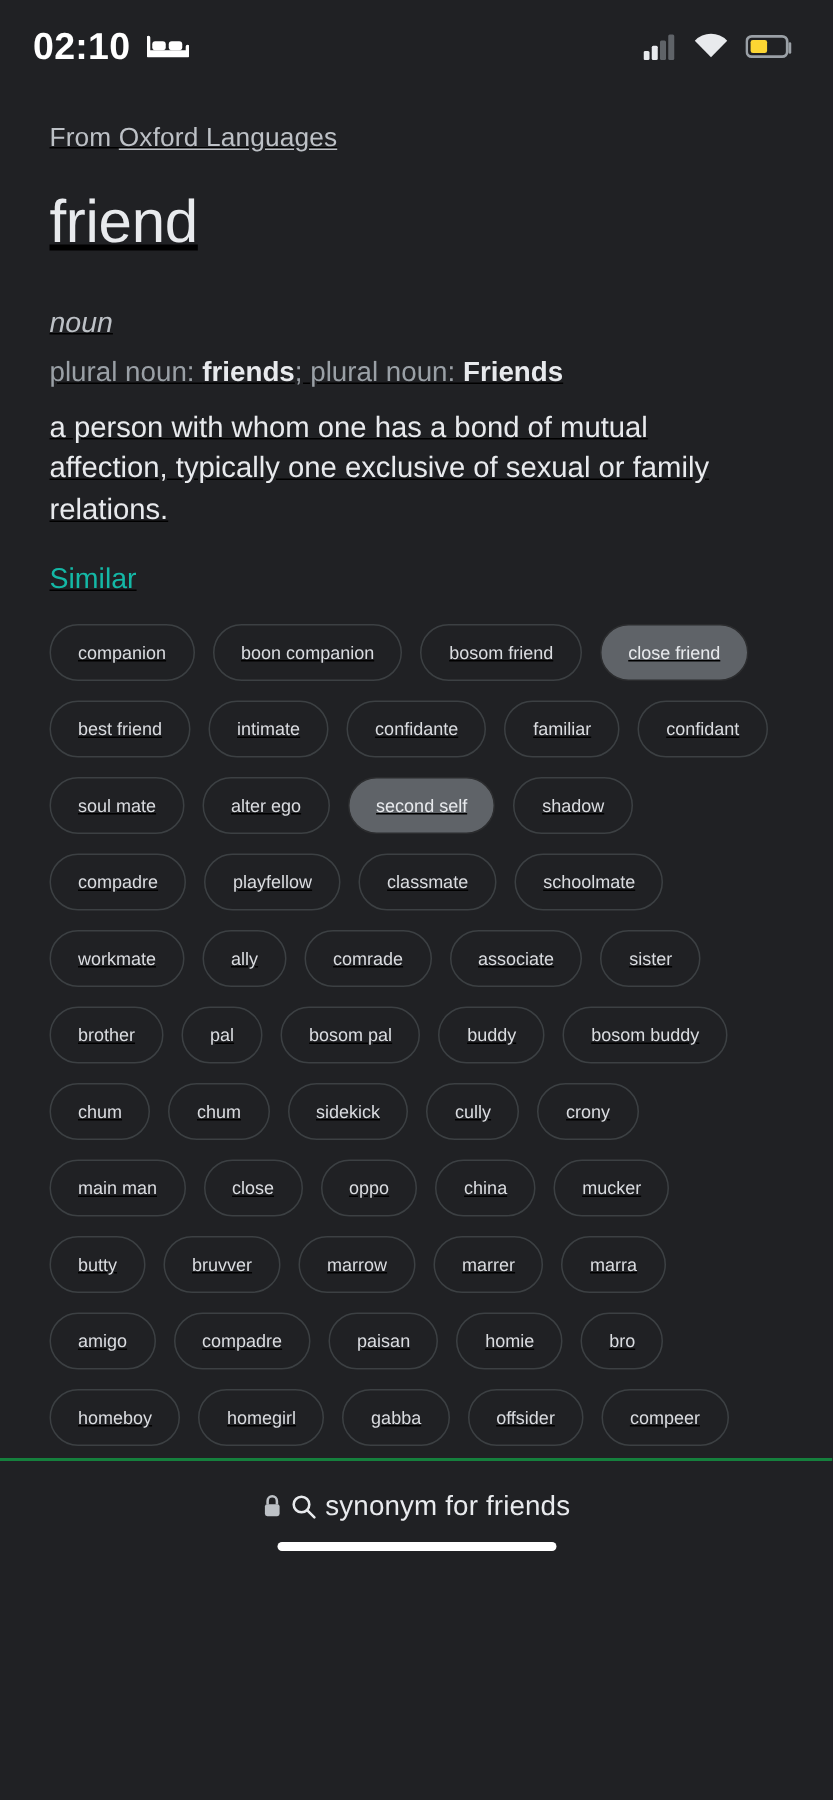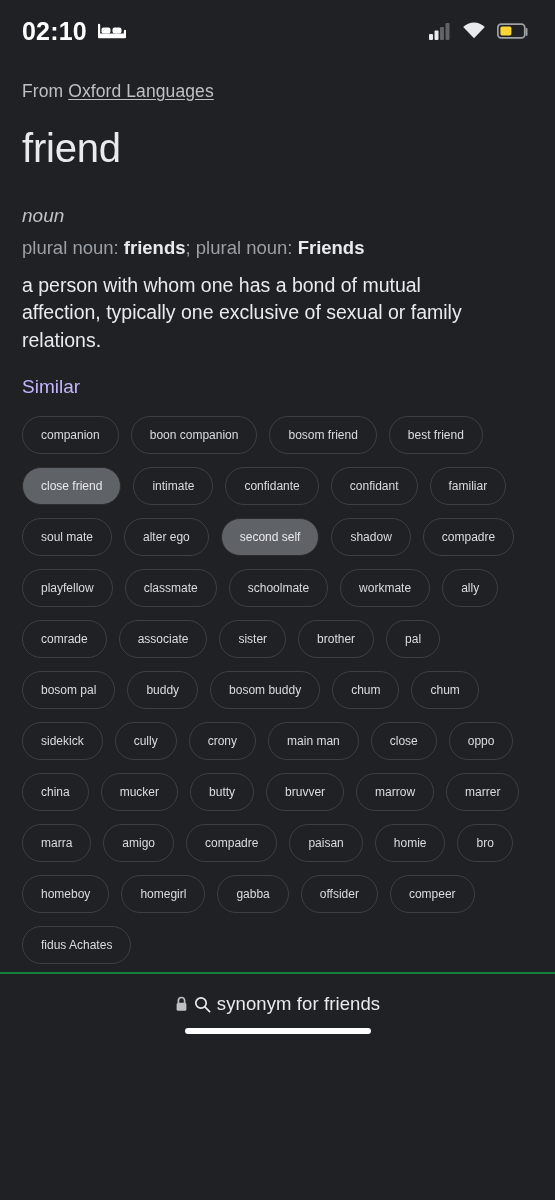--- a/index.html
+++ b/index.html
@@ -21,21 +21,21 @@
   .sb-left { display:flex; align-items:center; gap:11px; }
   .sb-clock { color:#ffffff; font-size:25px; font-weight:bold; letter-spacing:0.2px; }
   .sb-right { display:flex; align-items:center; gap:11px; }
 
   .bed-icon { display:block; }
   .signal-icon { display:block; }
   .wifi-icon { display:block; }
   .battery-icon { display:block; }
 
   
-  .content { flex:1 1 auto; padding:0 22px; overflow:hidden; }
+  .content { flex:1 1 auto; padding:0 33px; overflow:hidden;text-decoration:underline; }
 
   .source-line {
     font-size:17.5px; color:#bdc1c6; margin-top:19px; letter-spacing:0.1px;
   }
   .source-link { color:#bdc1c6; text-decoration:underline; text-underline-offset:2px; }
 
   .headword {
     font-size:40px; color:#e8eaed; font-weight:normal;
     margin-top:23px; letter-spacing:-0.2px; line-height:1.15;
   }
@@ -48,21 +48,21 @@
     font-size:18.5px; color:#9aa0a6; margin-top:6px; line-height:1.4;
   }
   .plural-line b { color:#e8eaed; font-weight:bold; }
 
   .definition {
     font-size:19.5px; color:#e8eaed; margin-top:11px;
     line-height:1.42; max-width:450px;
   }
 
   .similar-label {
-    font-size:19px; color:#c4b5fd; margin-top:20px; line-height:1.3;
+    font-size:19px; color:#14b8a6; margin-top:20px; line-height:1.3;
   }
 
   
   .chips {
     display:flex; flex-wrap:wrap; gap:13px 12px;
     margin-top:17px;
   }
   .chip {
     height:38px;
     display:inline-flex; align-items:center; justify-content:center;
@@ -153,26 +153,26 @@
     <div class="plural-line"><span>plural noun: </span><b>friends</b><span>; </span><span>plural noun: </span><b>Friends</b></div>
 
     <div class="definition">a person with whom one has a bond of mutual affection, typically one exclusive of sexual or family relations.</div>
 
     <div class="similar-label">Similar</div>
 
     <div class="chips" id="chips">
         <span class="chip">companion</span>
         <span class="chip">boon companion</span>
         <span class="chip">bosom friend</span>
+        <span class="chip selected">close friend</span>
         <span class="chip">best friend</span>
-        <span class="chip selected">close friend</span>
         <span class="chip">intimate</span>
         <span class="chip">confidante</span>
+        <span class="chip">familiar</span>
         <span class="chip">confidant</span>
-        <span class="chip">familiar</span>
         <span class="chip">soul mate</span>
         <span class="chip">alter ego</span>
         <span class="chip selected">second self</span>
         <span class="chip">shadow</span>
         <span class="chip">compadre</span>
         <span class="chip">playfellow</span>
         <span class="chip">classmate</span>
         <span class="chip">schoolmate</span>
         <span class="chip">workmate</span>
         <span class="chip">ally</span>

